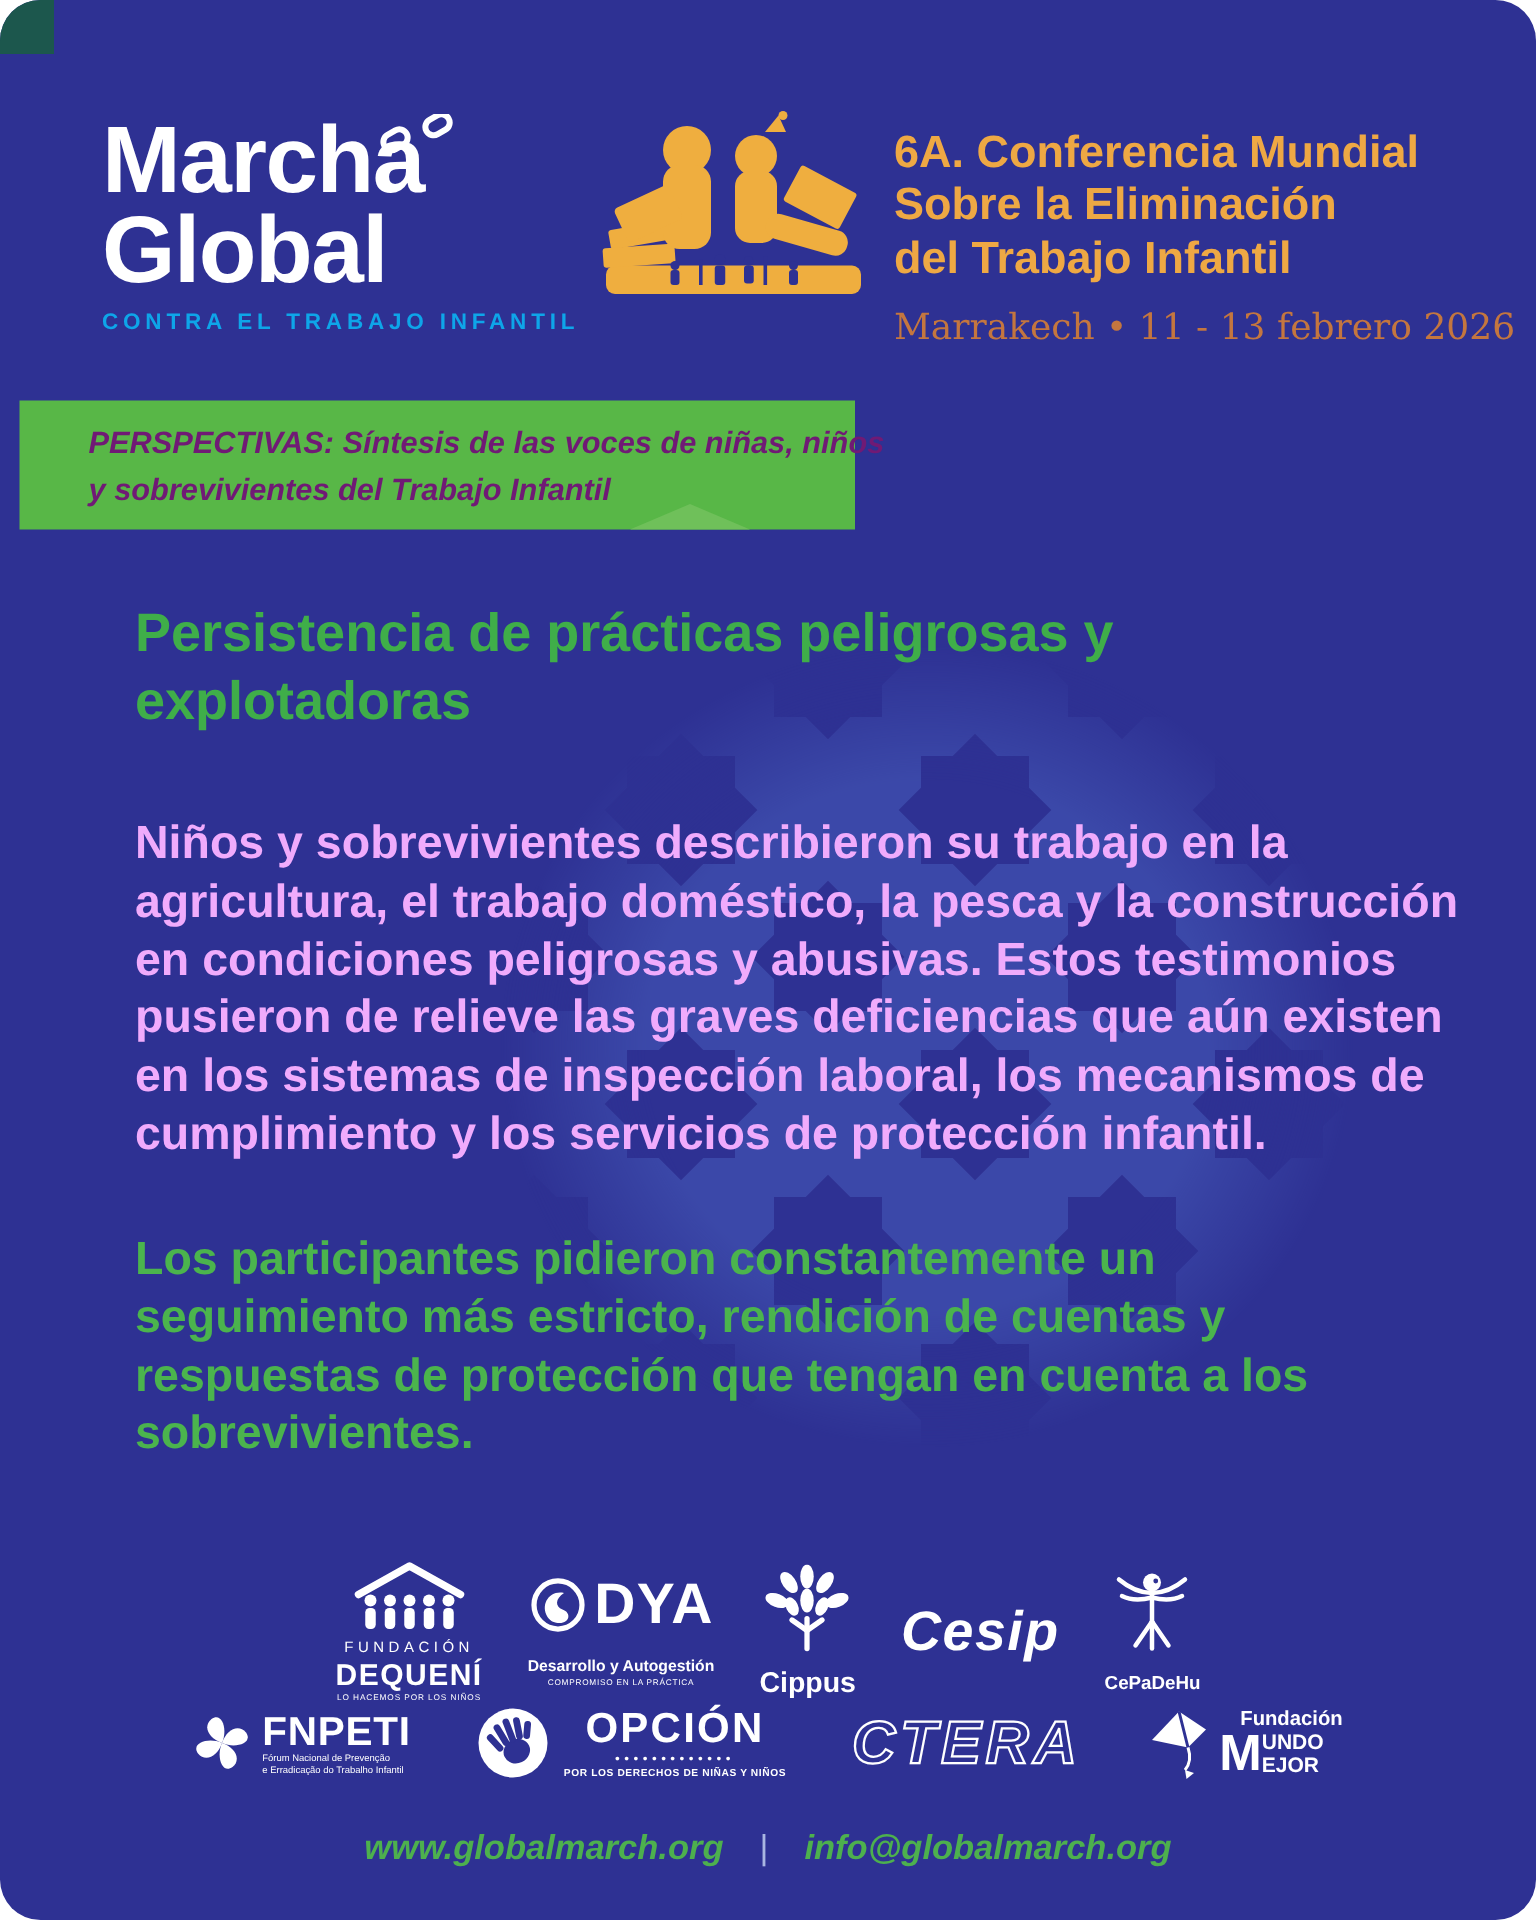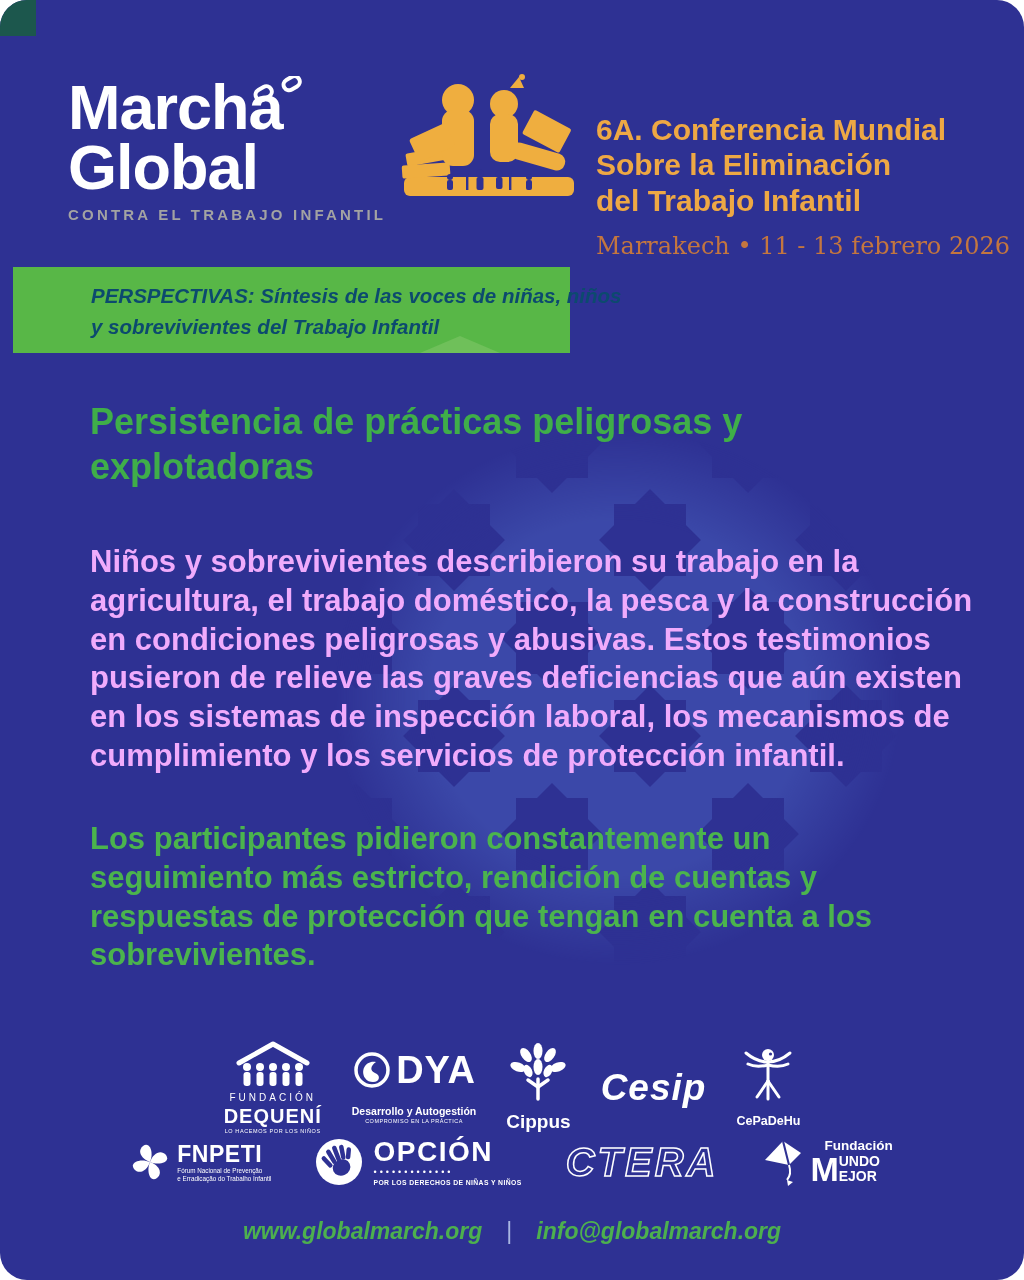--- a/index.html
+++ b/index.html
@@ -19,37 +19,37 @@
   .pattern-layer{
     left:258px;top:344px;width:720px;height:706px;opacity:.85;z-index:1;
     -webkit-mask-image:radial-gradient(ellipse 52% 50% at 50% 50%,#000 50%,transparent 76%);
     mask-image:radial-gradient(ellipse 52% 50% at 50% 50%,#000 50%,transparent 76%);
   }
   .content{z-index:2;}
 
   
   .brand{left:68px;top:78px;z-index:3;}
   .brand-word{font-size:63px;font-weight:800;color:#ffffff;line-height:.95;letter-spacing:-1px;}
-  .brand-tagline{margin-top:8px;font-size:15px;font-weight:bold;color:#a3a3a3;letter-spacing:3.2px;text-align:center;}
+  .brand-tagline{margin-top:8px;font-size:15px;font-weight:bold;color:#0ea5e9;letter-spacing:3.2px;text-align:center;}
   .chain{position:absolute;left:183px;top:-2px;}
 
   
   .emblem{left:398px;top:74px;z-index:3;}
 
   
-  .conf{left:596px;top:84px;z-index:3;margin-top:28px;}
+  .conf{left:596px;top:84px;z-index:3;}
   .conf-line{font-size:30px;font-weight:800;color:#eea844;line-height:1.18;white-space:nowrap;}
   .conf-date{margin-top:14px;font-family:"DejaVu Serif","Liberation Serif",serif;font-size:24px;color:#c4763f;white-space:nowrap;}
 
   
   .banner{left:13px;top:267px;width:557px;height:86px;background:#58b747;z-index:3;}
   .banner-tri{position:absolute;left:407px;bottom:0;width:0;height:0;
     border-left:40px solid transparent;border-right:40px solid transparent;border-bottom:17px solid #6fc05a;}
   .banner-inner{position:relative;padding:14px 0 0 46px;}
-  .banner-line{font-size:20.5px;font-style:italic;font-weight:bold;color:#0c4a6e;line-height:1.5;white-space:nowrap;margin-left:32px;}
+  .banner-line{font-size:20.5px;font-style:italic;font-weight:bold;color:#701a75;line-height:1.5;white-space:nowrap;}
 
   
   .heading{left:90px;top:399px;width:800px;margin:0;font-size:36px;font-weight:800;color:#3fae49;line-height:1.25;z-index:3;}
   .body-white{left:90px;top:543px;width:885px;margin:0;font-size:31px;font-weight:700;color:#f0abfc;line-height:1.25;z-index:3;}
   .body-green{left:90px;top:820px;width:835px;margin:0;font-size:31px;font-weight:700;color:#4bb44d;line-height:1.25;z-index:3;}
 
   
   .partners-row{left:0;right:0;display:flex;justify-content:center;align-items:center;z-index:3;color:#fff;}
   .row1{top:1040px;gap:30px;}
   .row2{top:1138px;gap:44px;}
@@ -62,24 +62,24 @@
   .dya-top{display:flex;align-items:center;gap:4px;justify-content:center;}
   .dya-abbr{font-size:38px;font-weight:800;letter-spacing:1px;}
   .dya-sub{font-size:10.5px;margin-top:16px;font-weight:700;}
   .dya-sub2{font-size:5.5px;margin-top:3px;letter-spacing:.5px;}
 
   .cippus-label{font-size:19px;font-weight:800;margin-top:4px;}
   .cesip-label{font-size:37px;font-weight:800;font-style:italic;letter-spacing:1px;}
   .cepadehu-label{font-size:12.5px;font-weight:700;margin-top:9px;}
 
   .fnpeti{display:flex;align-items:center;gap:8px;text-align:left;}
-  .fn-abbr{font-size:23px;font-weight:800;letter-spacing:.5px;}
+  .fn-abbr{font-size:27px;font-weight:800;letter-spacing:.5px;}
   .fn-s{font-size:6.3px;margin-top:2px;}
 
-  .opcion{display:flex;align-items:center;gap:10px;text-align:left;}
+  .opcion{display:flex;align-items:center;gap:10px;text-align:center;}
   .op-label{font-size:28px;font-weight:800;letter-spacing:1.5px;}
   .op-dots{font-size:9px;letter-spacing:3px;margin-top:2px;}
   .op-tag{font-size:6.8px;font-weight:700;letter-spacing:.4px;margin-top:3px;}
 
   .ctera-label{font-size:40px;font-weight:800;font-style:italic;letter-spacing:3px;
     color:#2e3193;-webkit-text-stroke:1.5px #ffffff;}
 
   .mm{display:flex;align-items:center;gap:6px;text-align:left;}
   .mm-l1{font-size:13.5px;font-weight:700;margin-left:14px;}
   .mm-row{display:flex;align-items:center;}

